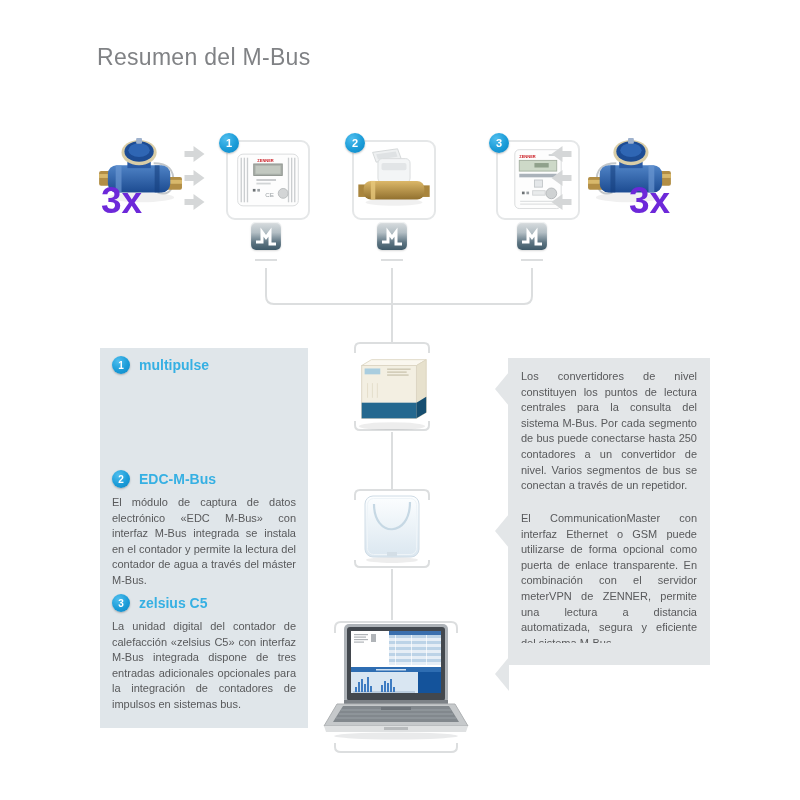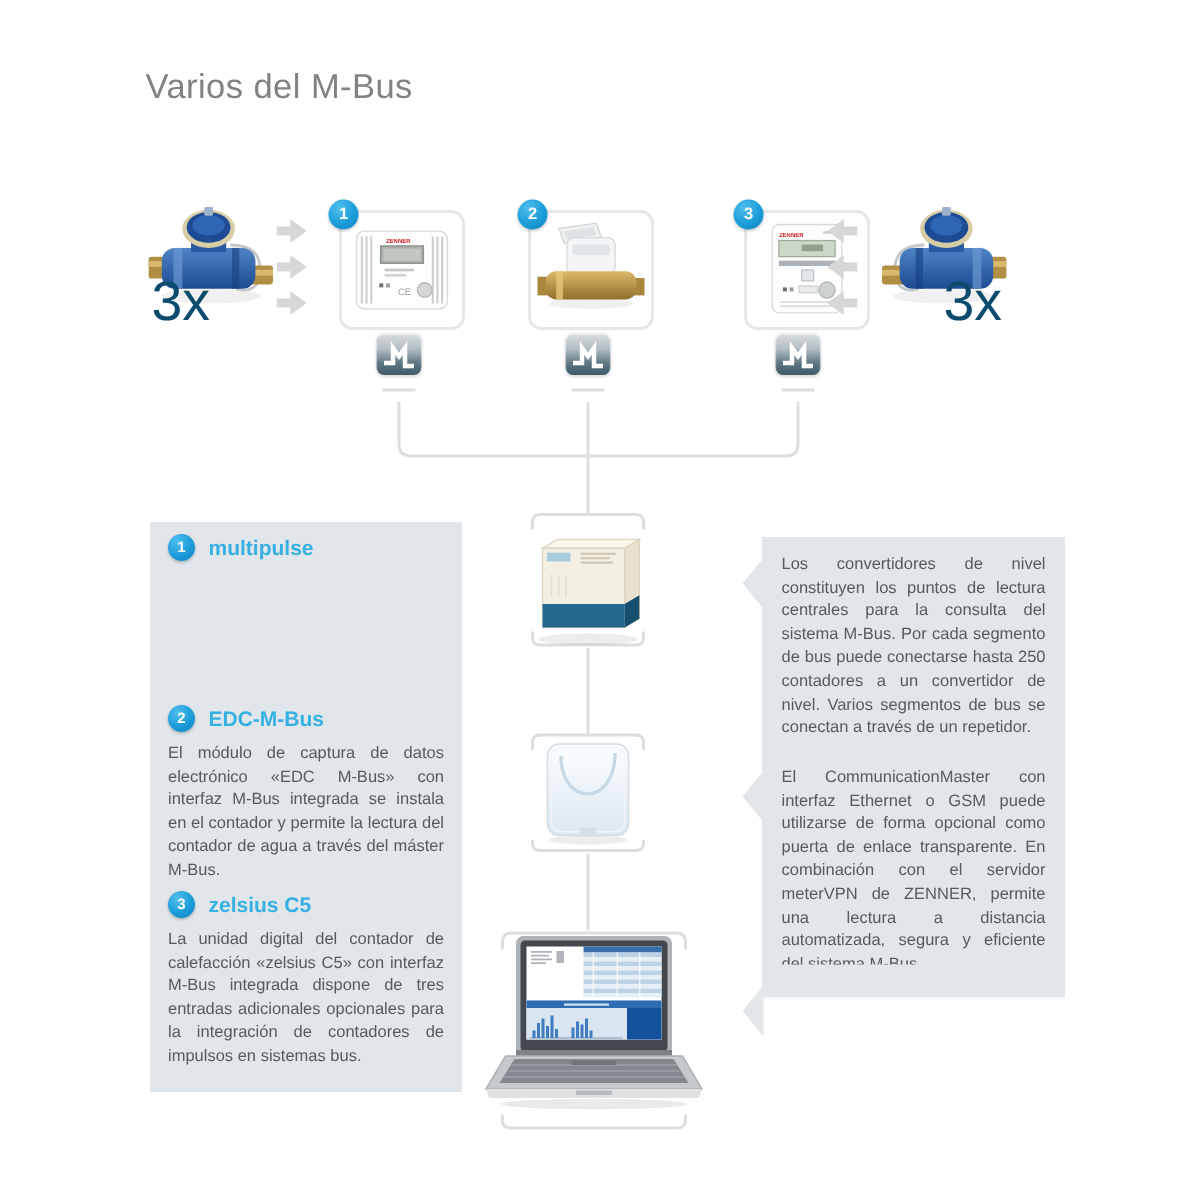--- a/index.html
+++ b/index.html
@@ -6,21 +6,21 @@
   #canvas {
     position:relative; width:800px; height:800px; background:#ffffff;
     font-family:"Liberation Sans", sans-serif; overflow:hidden;
   }
   .abs { position:absolute; }
   .title {
     position:absolute; left:97px; top:44px;
     font-size:23px; color:#808285; letter-spacing:0.3px; font-weight:400;
   }
   .big-x {
-    position:absolute; font-size:37px; color:#0c4a6e; font-weight:400;
+    position:absolute; font-size:37px; color:#6d28d9; font-weight:700;
   }
   .device-frame {
     position:absolute; width:80px; height:76px; background:#ffffff;
     border:2px solid #e5e7e8; border-radius:9px;
     display:flex; align-items:center; justify-content:center;
   }
   .badge {
     position:absolute; width:20px; height:20px; border-radius:50%;
     background:radial-gradient(circle at 35% 28%, #4fbeee 0%, #1b9cd8 55%, #0d85c4 100%);
     color:#fff; font-size:11px; font-weight:bold;
@@ -63,21 +63,21 @@
     position:absolute; left:-13px; top:14px; width:0; height:0;
     border-top:17px solid transparent; border-bottom:17px solid transparent;
     border-right:14px solid #e3e6e8;
   }
 </style>
 </head>
 <body>
 
 <div id="canvas">
 
-  <div class="title">Varios del M-Bus</div>
+  <div class="title">Resumen del M-Bus</div>
 
   <svg class="abs" style="left:0;top:0;" width="800" height="800">
     <g fill="none" stroke="#dcdedf" stroke-width="2">
       <path d="M255 260 h22"></path>
         <path d="M381 260 h22"></path>
         <path d="M521 260 h22"></path>
       <path d="M266 268 V296 Q266 304 274 304 H524 Q532 304 532 296 V268"></path>
       <path d="M392 268 V343"></path>
       <path d="M355 353 V348 Q355 343 360 343 H424 Q429 343 429 348 V353"></path>
       <path d="M355 421 V425 Q355 430 360 430 H424 Q429 430 429 425 V421"></path>

